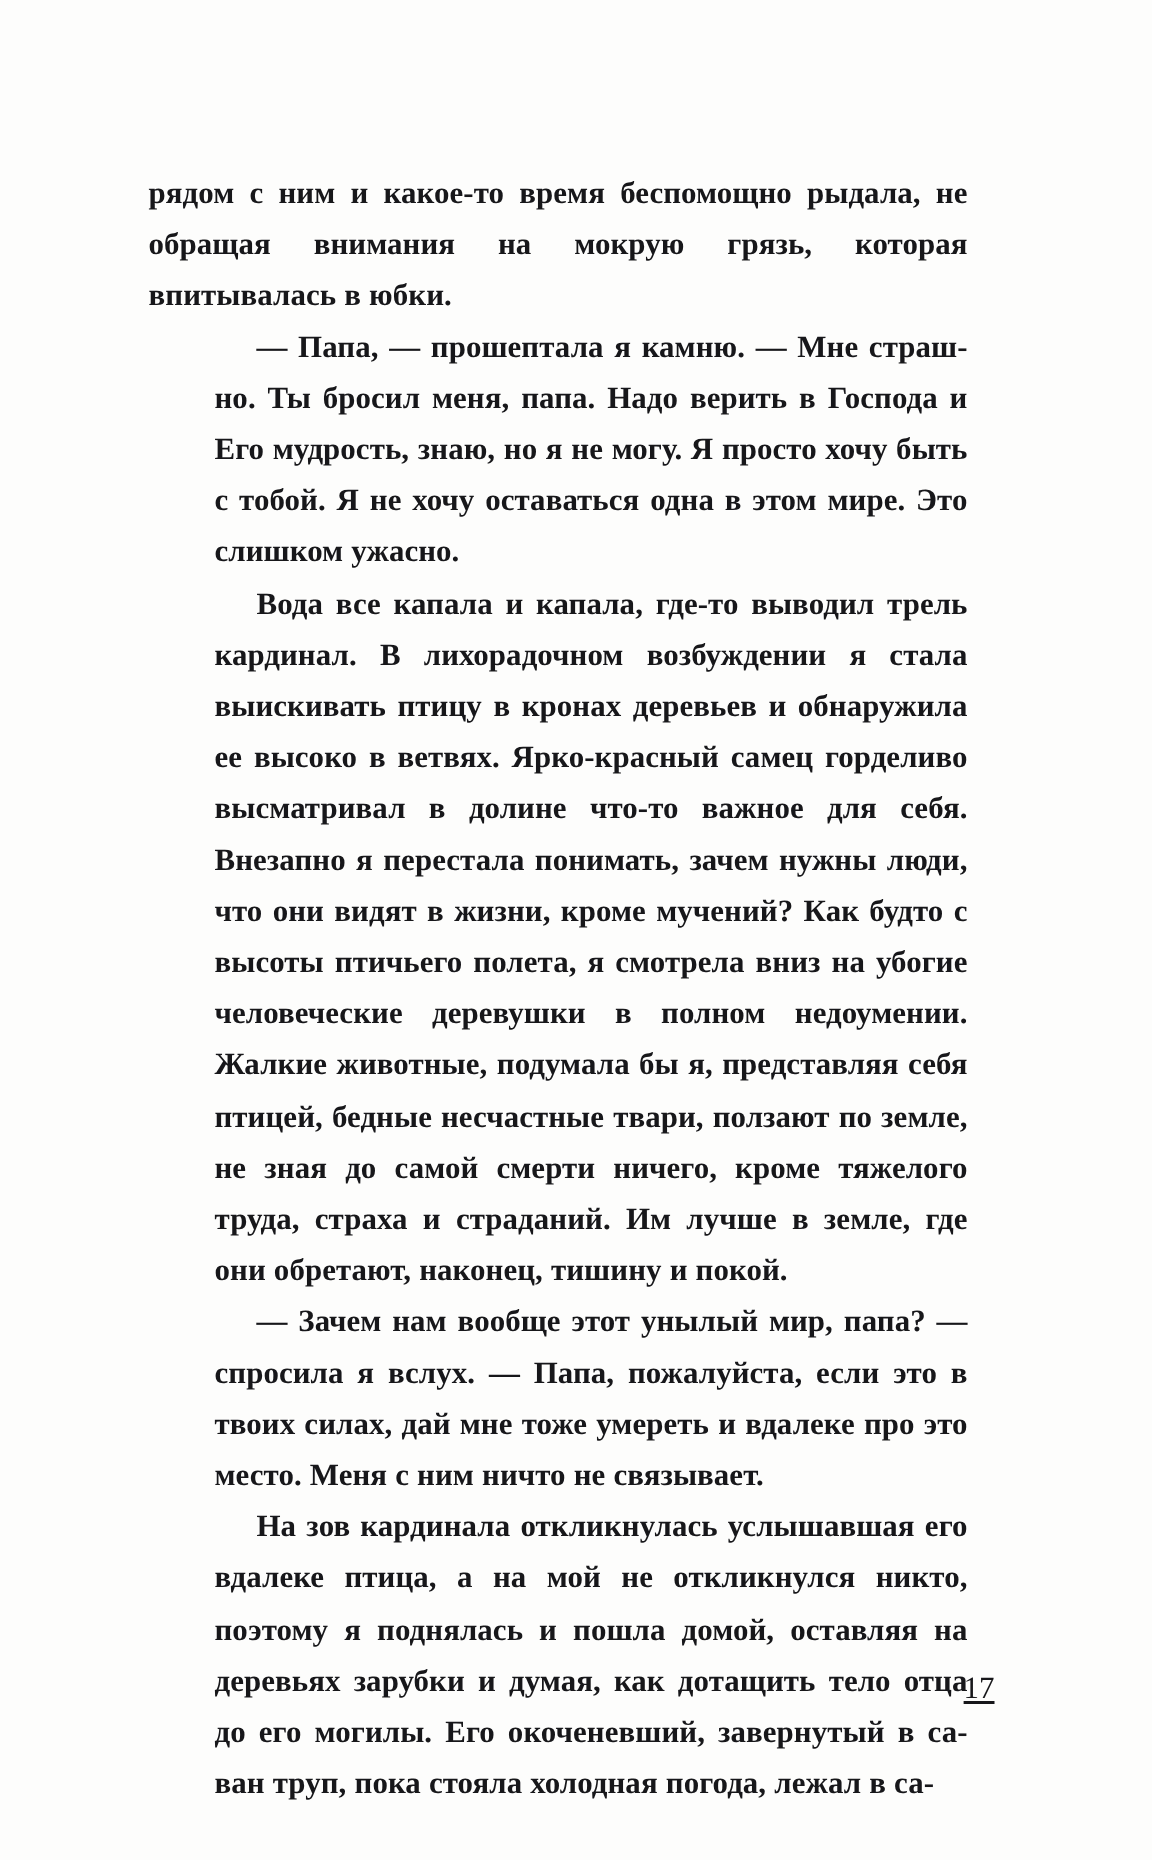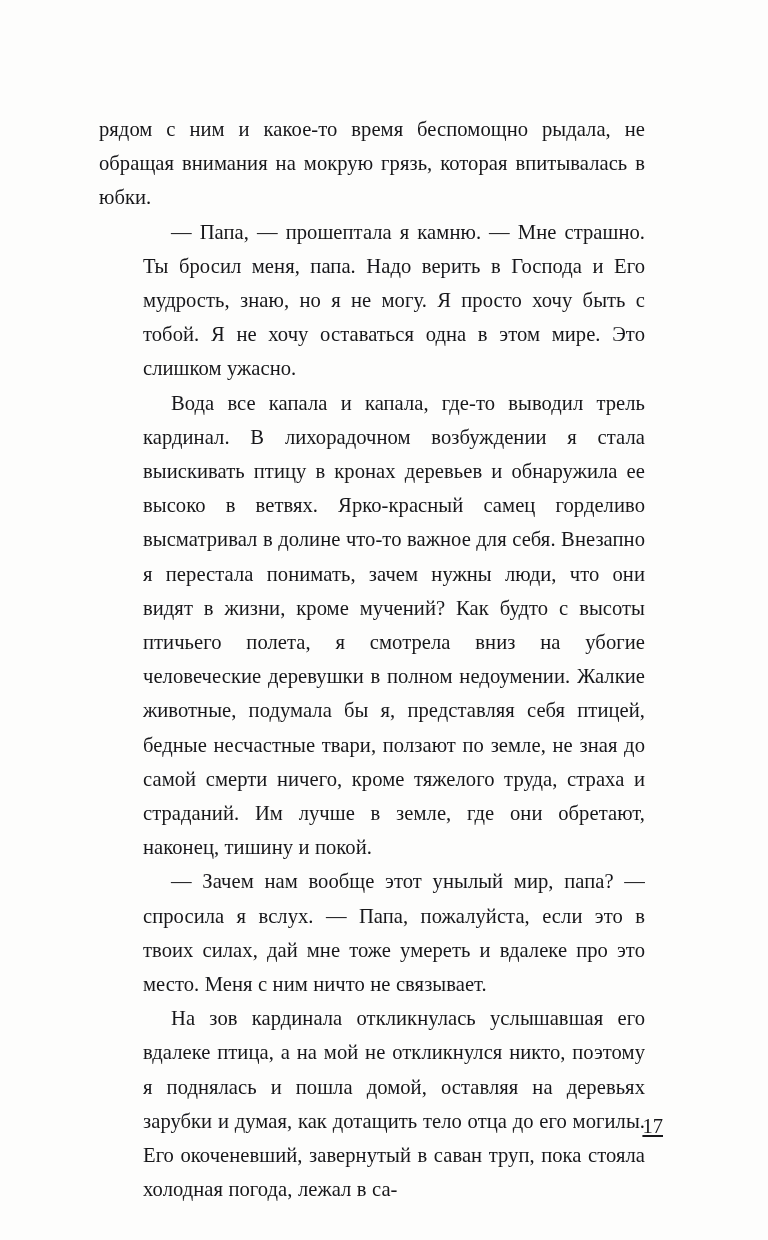--- a/index.html
+++ b/index.html
@@ -32,20 +32,21 @@
   .para {
     margin: 0;
     font-size: 20.6px;
     line-height: 34.2px;
     text-align: justify;
     text-justify: inter-word;
     letter-spacing: 0.05px;
     word-spacing: 0.2px;
     color: #17171a;
     hyphens: manual;
+    font-weight: bold;
   }
   .para.indent {
     text-indent: 28px;
     margin-left: 44px;
   }
   .folio {
     position: absolute;
     right: 105px;
     top: 1113px;
     font-size: 20.6px;

